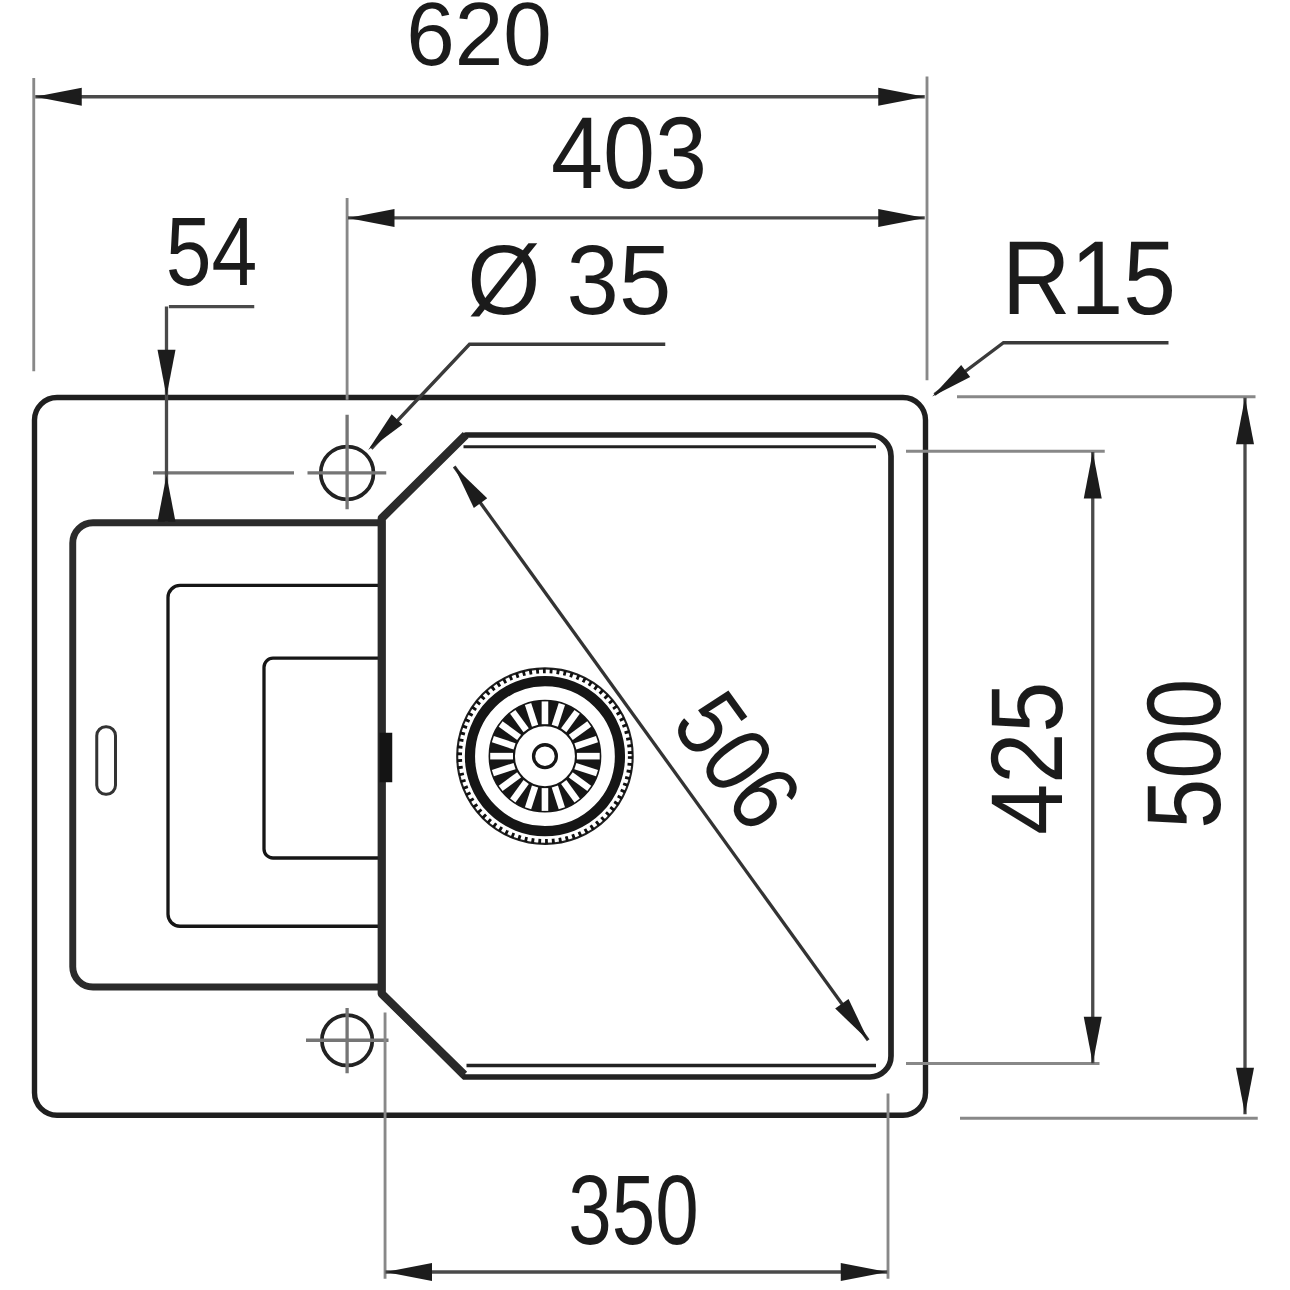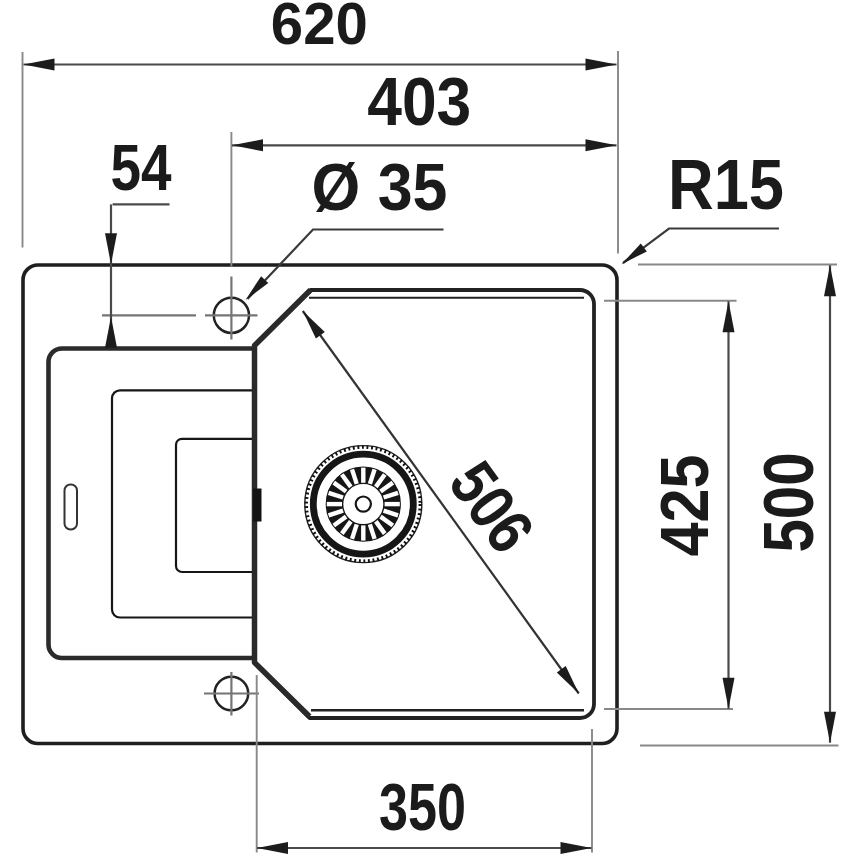--- a/index.html
+++ b/index.html
@@ -1,16 +1,16 @@
 <!DOCTYPE html>
 <html><head>
 <meta charset="utf-8">
 <style>
   html,body{margin:0;padding:0;background:#fff;}
-  #page{width:860px;height:860px;position:relative;background:#fff;overflow:hidden;font-weight:bold;}
+  #page{width:860px;height:860px;position:relative;background:#fff;overflow:hidden;}
   svg{display:block; filter: blur(0.5px);}
   text{font-family:"Liberation Sans", sans-serif; fill:#1b1b1b;}
 </style>
 </head>
 <body>
 <div id="page">
 <svg width="860" height="860" viewBox="0 0 860 860">
   <rect x="0" y="0" width="860" height="860" fill="#ffffff"></rect>
 
   <rect x="23" y="265" width="594" height="478.5" rx="15" ry="15" fill="none" stroke="#1f1f1f" stroke-width="3.6"></rect>

